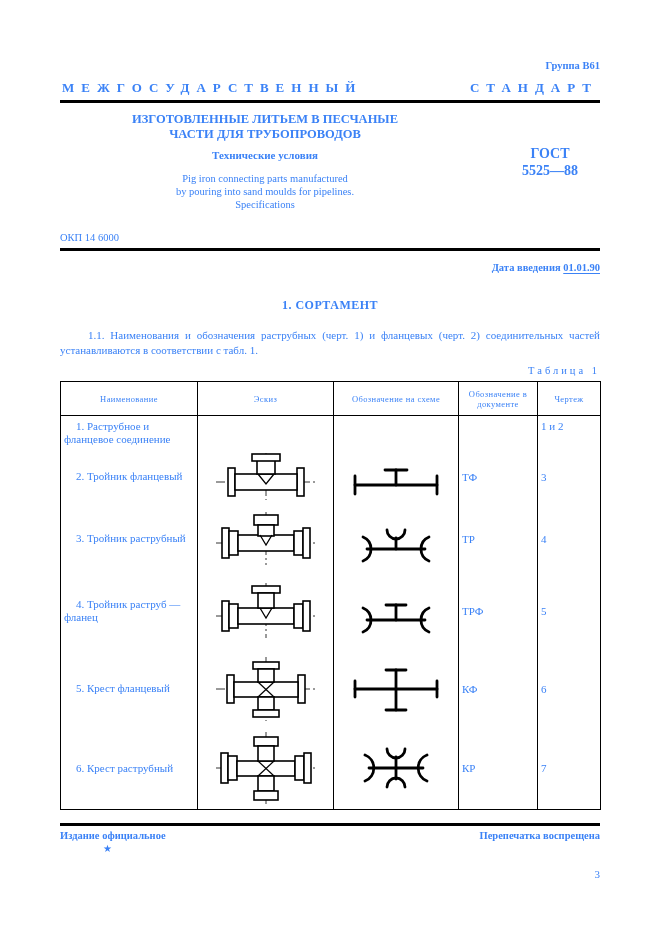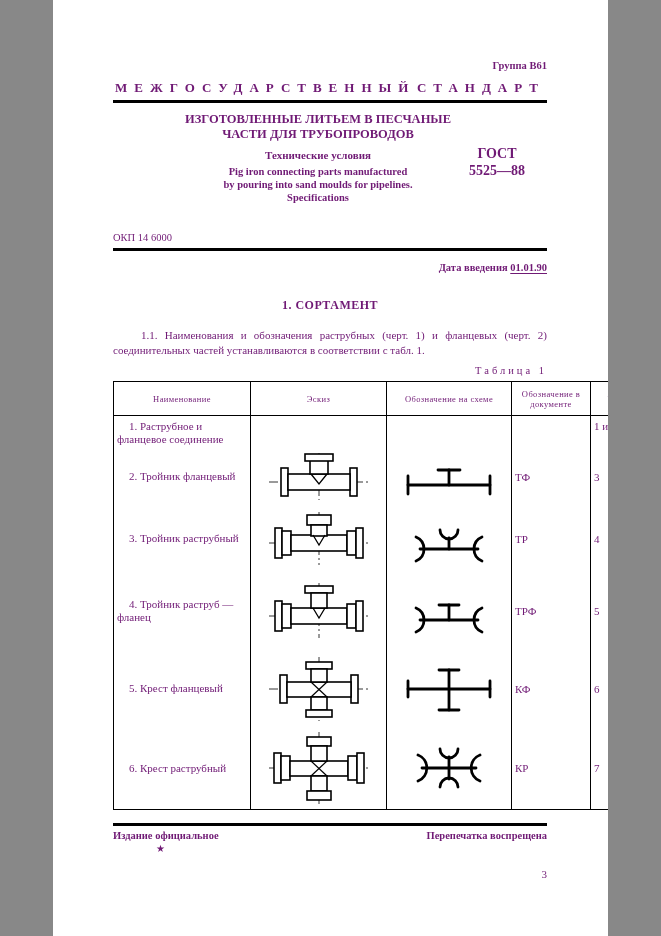--- a/index.html
+++ b/index.html
@@ -1,19 +1,19 @@
 <!DOCTYPE html>
 <html lang="ru"><head>
 <meta charset="utf-8">
 <style>
   html,body{margin:0;padding:0;background:#888;}
   .page{
     position:relative;
-    width:555px;height:936px;
-    background:#ffffff;color:#701a75;
+    width:661px;height:936px;
+    background:#ffffff;color:#3b82f6;
     font-family:"Liberation Serif","DejaVu Serif",serif;
     box-sizing:border-box;
     padding:60px 61px 0 60px;
     margin:0 auto;
     overflow:hidden;
   }
   .right{text-align:right;}
   .center{text-align:center;}
 
   .group-label{font-size:10.5px;font-weight:bold;margin-bottom:9px;}
@@ -24,21 +24,21 @@
   }
   .standard-line .w1{letter-spacing:7px;}
   .standard-line .w2{letter-spacing:7px;}
   .rule-thick{border:none;border-top:3px solid #000;margin:4px 0 0 0;}
   .rule-thick2{border:none;border-top:3px solid #000;margin:5px 0 0 0;}
 
   .title-section{position:relative;margin-top:9px;min-height:118px;}
   .title-col{width:410px;text-align:center;}
   .title-main{font-size:12.5px;font-weight:bold;line-height:15px;}
   .title-sub{font-size:11px;font-weight:bold;margin-top:7px;}
-  .title-en{font-size:10.5px;line-height:13px;margin-top:4px;font-weight:bold;}
+  .title-en{font-size:10.5px;line-height:13px;margin-top:11px;}
   .gost-block{
     position:absolute;right:2px;top:33px;width:96px;
     text-align:center;font-size:14px;font-weight:bold;line-height:17px;
   }
   .okp{font-size:10.5px;margin-top:2px;}
 
   .date-line{font-size:10.5px;font-weight:bold;margin-top:11px;}
   .date-value{text-decoration:underline;text-underline-offset:2px;}
 
   .section-heading{font-size:12px;font-weight:bold;margin-top:25px;letter-spacing:0.5px;}

